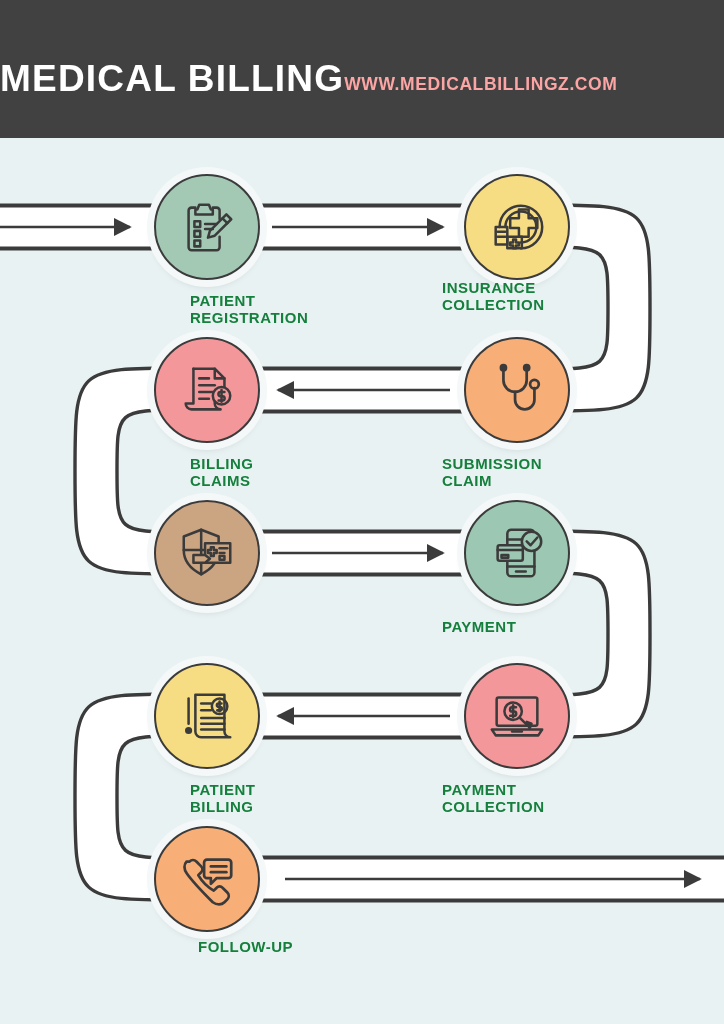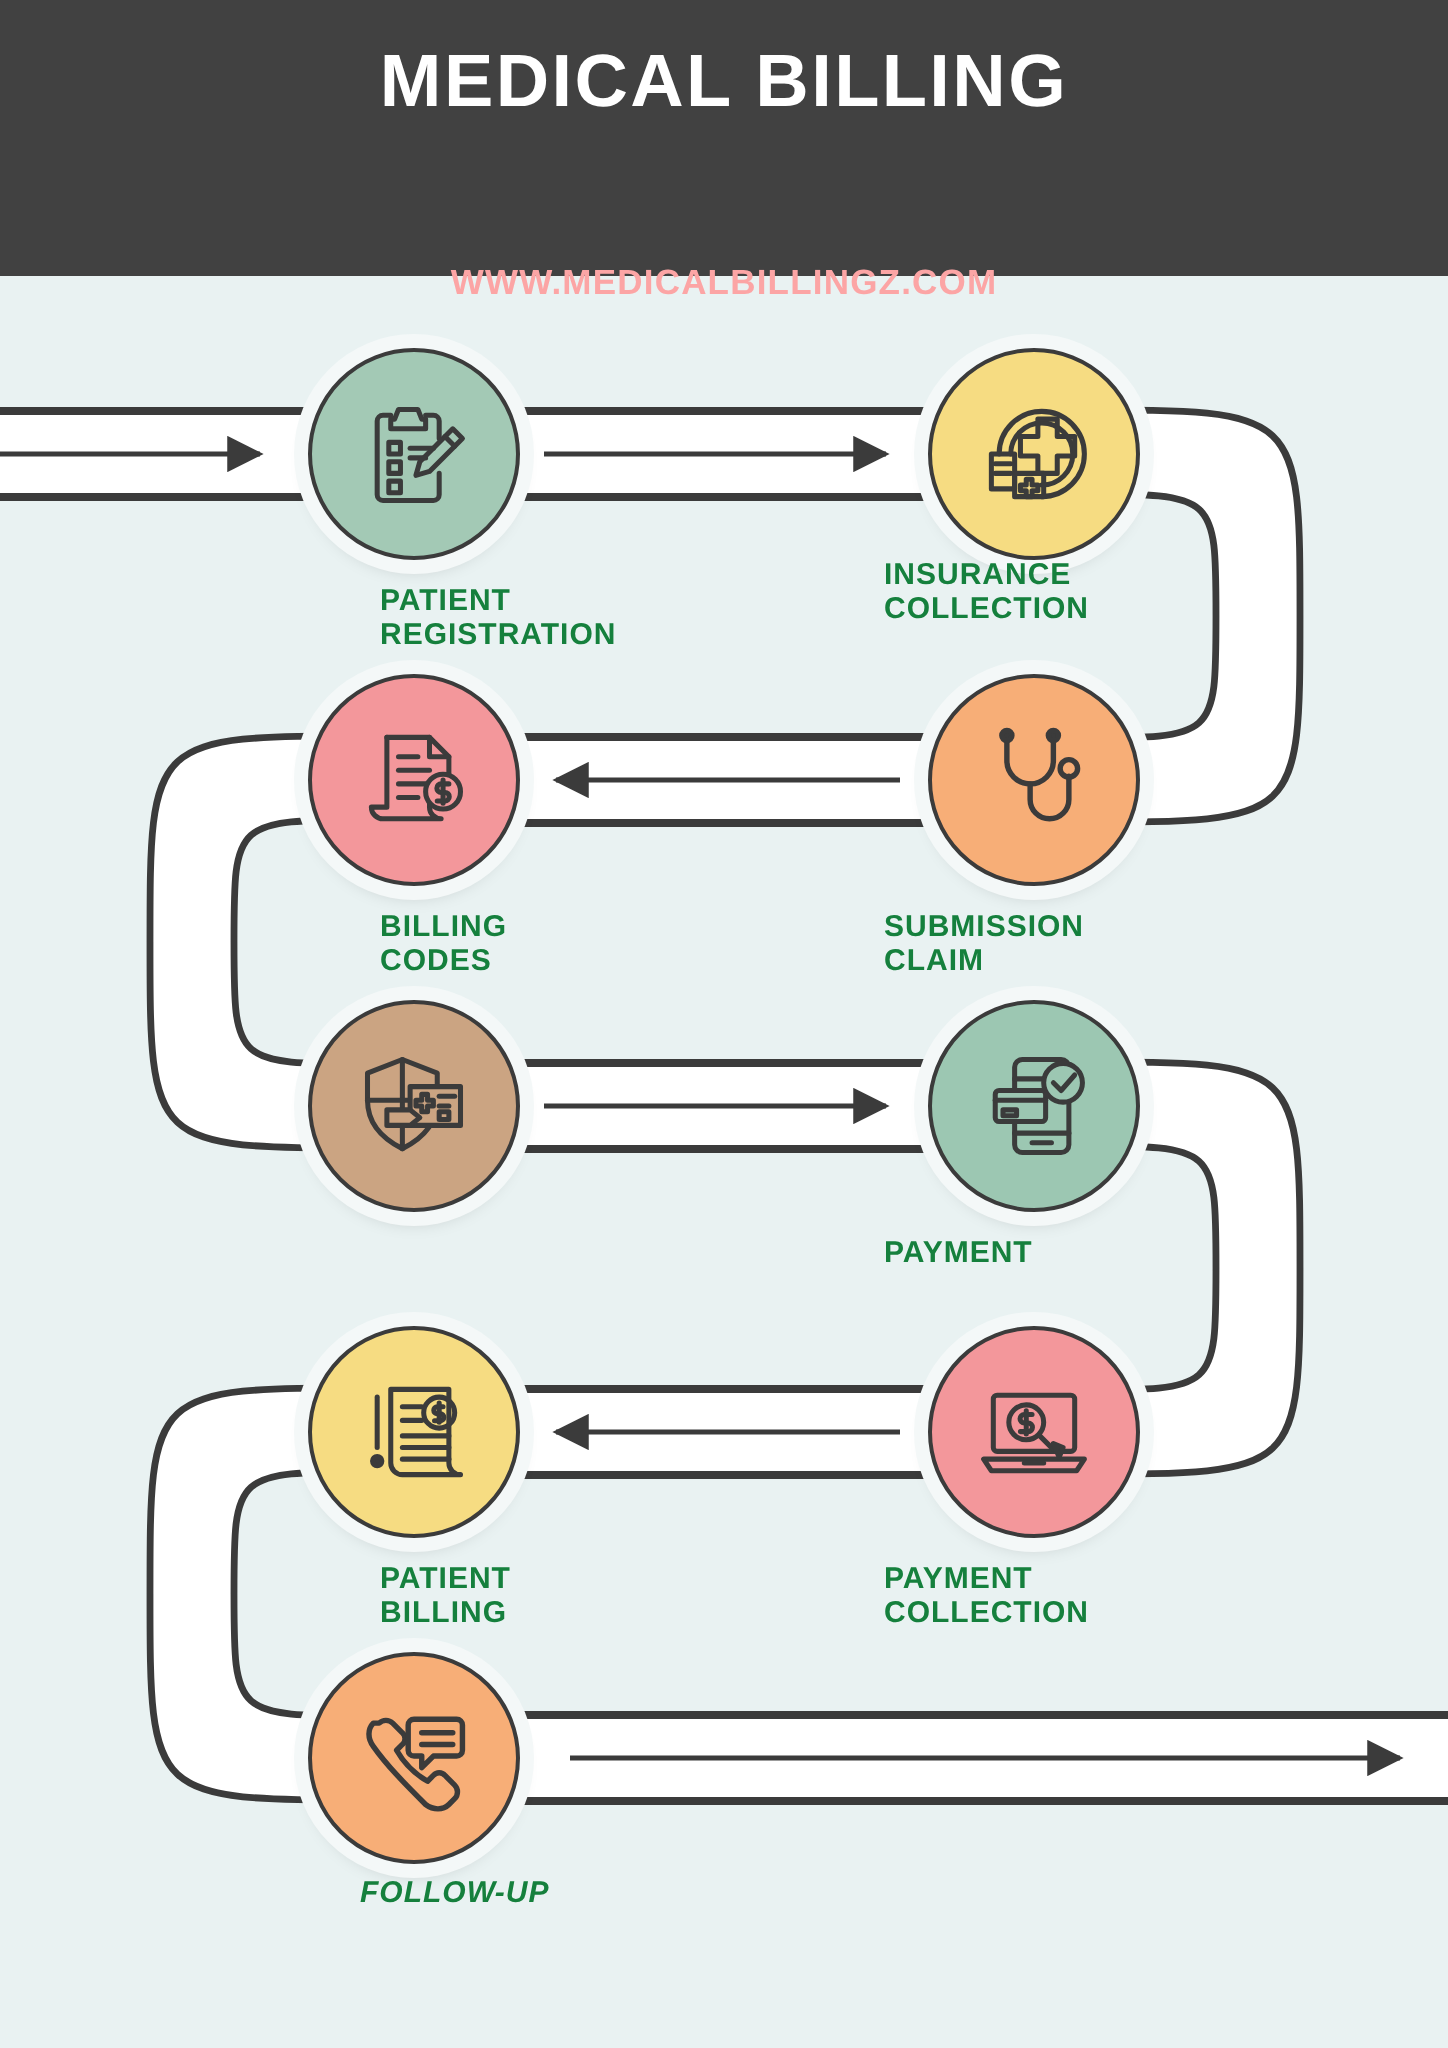--- a/index.html
+++ b/index.html
@@ -12,22 +12,22 @@
     width: 724px; height: 1024px;
     background: #E9F2F2;
     overflow: hidden;
   }
 
   
   #header {
     position: absolute; left: 0; top: 0;
     width: 724px; height: 138px;
     background: #414141;
-    display: flex; flex-direction: column;
-    align-items: center; justify-content: flex-start; gap: 39px;
+    display: flex; flex-direction: row;
+    align-items: center; justify-content: flex-start;
   }
   #header-title {
     color: #FFFFFF;
     font-size: 37px;
     font-weight: bold;
     letter-spacing: 1.2px;
     margin-top: 20px;
     text-align: center;
   }
   #header-url {
@@ -210,21 +210,21 @@
         <line x1="24" y1="34" x2="38" y2="34"></line>
         <line x1="24" y1="41" x2="34" y2="41"></line>
         <circle cx="47" cy="38" r="9" fill="#F3979B"></circle>
         <path d="M50 34 h-4 a2.2 2.2 0 0 0 0 4.4 h2 a2.2 2.2 0 0 1 0 4.4 h-4"></path>
         <line x1="47" y1="32" x2="47" y2="44"></line>
       </svg>
     </span>
   </div>
   <div class="node-label" style="left:190px; top:455px;">
     <div>BILLING</div>
-    <div>CODES</div>
+    <div>CLAIMS</div>
   </div>
 
   <div class="node" style="left:154px; top:500px; background:#CBA482;">
     <span>
       <svg viewBox="0 0 64 64" fill="none" stroke="#3B3B3B" stroke-width="2.6" stroke-linecap="round" stroke-linejoin="round">
         <path d="M26 8 L8 15 v14 c0 12 8 20 18 25 c10-5 18-13 18-25 V15 z"></path>
         <line x1="26" y1="8" x2="26" y2="54"></line>
         <line x1="8" y1="29" x2="44" y2="29"></line>
         <rect x="30" y="22" width="26" height="20" fill="#CBA482"></rect>
         <path d="M36 26 h3 v3 h3 v3 h-3 v3 h-3 v-3 h-3 v-3 h3 z"></path>
@@ -299,17 +299,17 @@
   <div class="node" style="left:154px; top:826px; background:#F7AE77;">
     <span>
       <svg viewBox="0 0 64 64" fill="none" stroke="#3B3B3B" stroke-width="2.8" stroke-linecap="round" stroke-linejoin="round">
         <path d="M14 14 a5 5 0 0 1 7 0 l5 5 a4 4 0 0 1 0 6 l-3 3 c4 7 9 12 16 16 l3-3 a4 4 0 0 1 6 0 l5 5 a5 5 0 0 1 0 7 l-3 3 c-3 3-8 3-12 0 C28 46 18 36 11 26 c-3-4-3-9 0-12 z"></path>
         <path d="M32 12 h22 a3 3 0 0 1 3 3 v13 a3 3 0 0 1-3 3 H42 l-6 6 v-6 h-4 a3 3 0 0 1-3-3 V15 a3 3 0 0 1 3-3 z" fill="#F7AE77"></path>
         <line x1="36" y1="19" x2="52" y2="19"></line>
         <line x1="36" y1="25" x2="52" y2="25"></line>
       </svg>
     </span>
   </div>
-  <div class="node-label" style="left:180px; top:938px;font-style:italic;">
+  <div class="node-label" style="left:198px; top:938px;">
     <div>FOLLOW-UP</div>
   </div>
 
 </div>
 
 </body></html>

